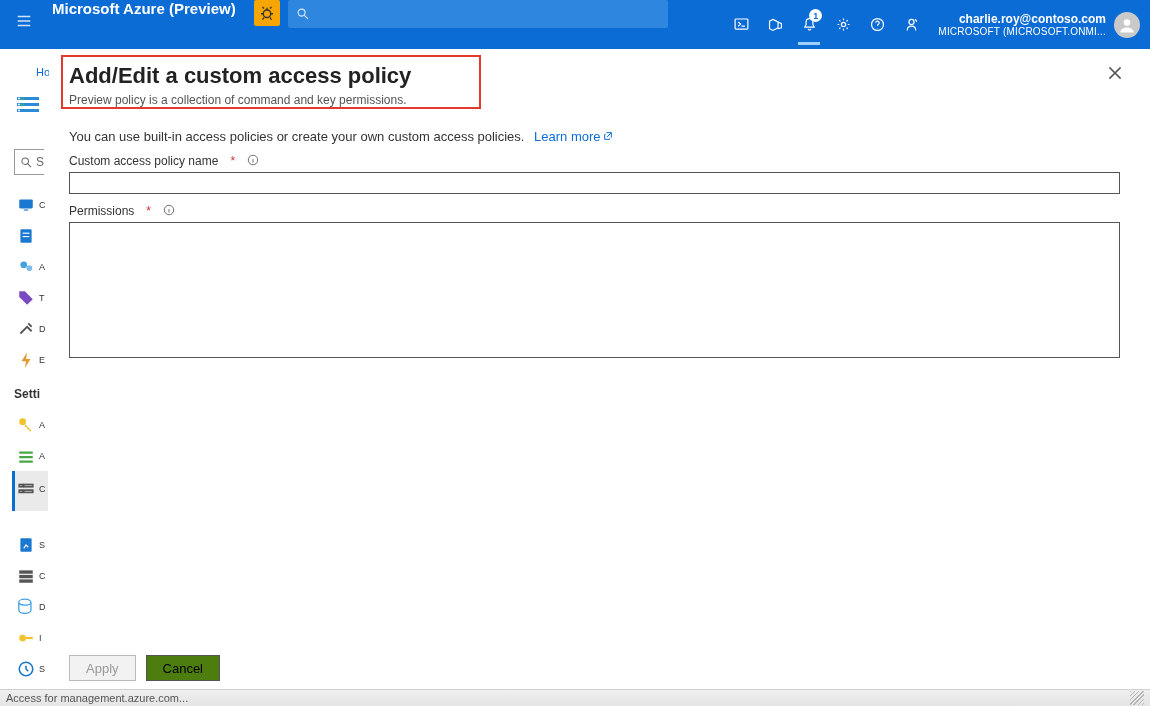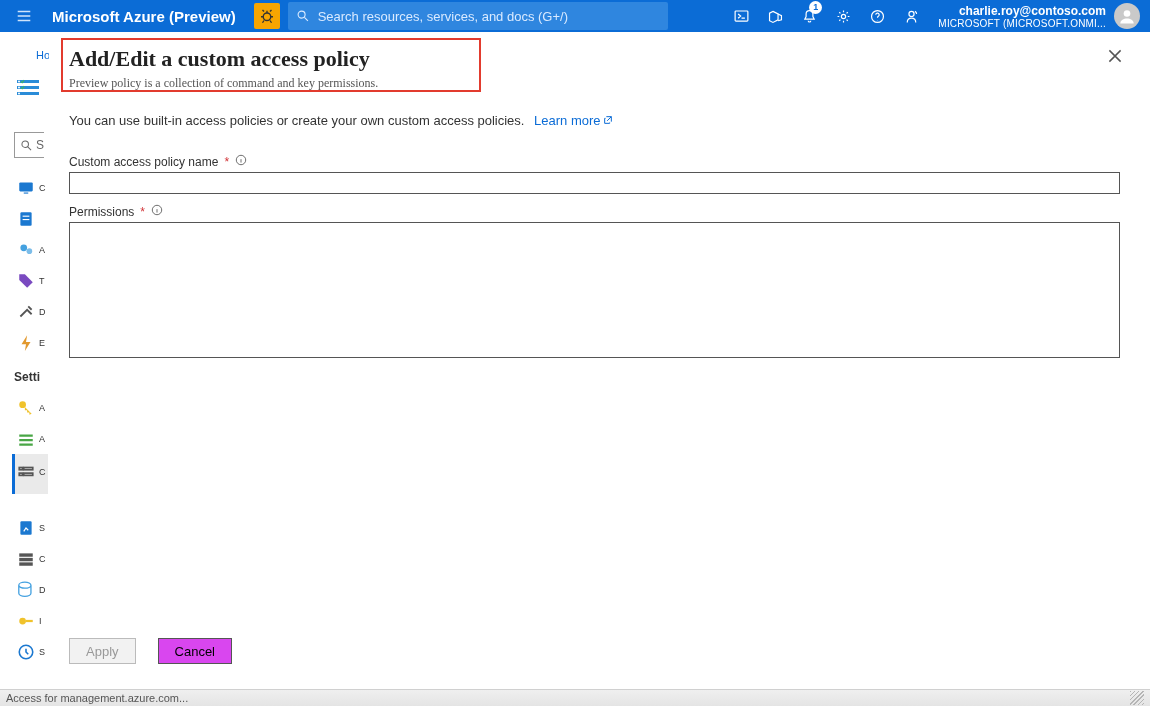--- a/index.html
+++ b/index.html
@@ -1,18 +1,18 @@
 <!DOCTYPE html>
 <html><head>
 <meta charset="utf-8">
 <style>
   * { box-sizing: border-box; margin: 0; padding: 0; }
   html, body { width: 1150px; height: 706px; font-family: "Segoe UI", Arial, sans-serif; overflow: hidden; background:#fff; }
   
-  .topbar { background:#0b6cd6; height:32px; width:100%; display:flex; align-items:center; color:#fff; font-size:14px; position:relative; }
+  .topbar { background:#0b6cd6; height:49px; width:100%; display:flex; color:#fff; font-size:14px; position:relative; }
   .hamburger { width:48px; height:41px; display:flex; align-items:center; justify-content:center; color:#cfe4fb; }
   .hamburger svg { width:18px; height:18px; }
   .brand { font-weight:600; font-size:15px; margin-left:4px; margin-right:18px; white-space:nowrap; }
   .bug-badge { background:#f7a501; width:26px; height:26px; display:flex; align-items:center; justify-content:center; border-radius:2px; margin-right:8px; }
   .bug-badge svg { width:18px; height:18px; }
   .search-wrap { flex:0 0 380px; height:28px; background:#2f86df; border-radius:2px; display:flex; align-items:center; padding:0 8px; color:#d9eaff; font-size:13px; }
   .search-wrap svg { width:14px; height:14px; margin-right:8px; flex:none; }
   .search-input { flex:1; background:transparent; border:none; outline:none; color:#fff; font-size:13px; }
   .search-input::placeholder { color:#d9eaff; }
   .top-spacer { flex:1; }
@@ -34,37 +34,37 @@
   .service-icon { margin:4px 0; }
   .side-search { position:absolute; top:100px; left:14px; width:30px; height:26px; border:1px solid #999; border-right:none; display:flex; align-items:center; padding-left:5px; color:#666; font-size:12px; }
   .side-search svg{width:13px;height:13px;margin-right:3px;}
   .side-col { position:absolute; left:17px; width:30px; }
   .side-row { height:31px; display:flex; align-items:center; font-size:9px; color:#333; white-space:nowrap; }
   .side-row .ico { width:18px; height:18px; margin-right:4px; display:flex; align-items:center; justify-content:center; }
   .side-label { position:absolute; left:14px; font-size:12px; font-weight:600; color:#333; }
   .side-selected { background:#eaeaea; position:absolute; left:12px; width:36px; height:40px; border-left:3px solid #0b6cd6; }
   
   .panel { position:absolute; top:0; left:49px; right:10px; bottom:0; background:#fff; display:flex; flex-direction:column; }
-  .panel-header { position:relative; padding:14px 20px 8px;font-family:Liberation Serif, serif; }
+  .panel-header { position:relative; padding:14px 20px 8px; }
   .highlight-box { position:absolute; top:6px; left:12px; width:420px; height:54px; border:2px solid #e23b2e; }
   .panel-title { font-size:22px; font-weight:600; color:#222; }
   .panel-subtitle { font-size:12px; color:#555; margin-top:4px; }
   .close-x { position:absolute; top:15px; right:16px; width:18px; height:18px; color:#555; }
   .close-x svg{width:100%;height:100%;}
   .panel-body { padding:14px 20px; font-size:13px; color:#333; overflow:hidden; flex:1; }
-  .intro { margin-bottom:26px; }
+  .intro { margin-bottom:10px; }
   .intro a { color:#0b6cd6; text-decoration:none; margin-left:6px; }
   .ext-icon{width:10px;height:10px;display:inline-block;margin-left:2px;vertical-align:baseline;}
-  .field-label { font-size:12px; color:#333; margin-bottom:3px; display:flex; align-items:center; gap:6px; }
+  .field-label { font-size:12px; color:#333; margin-bottom:3px; display:flex; gap:12px; }
   .req { color:#d13438; }
   .info-ico svg{width:12px;height:12px;color:#666;}
   .text-input { width:100%; height:22px; border:1px solid #555; font-size:13px; padding:0 4px; outline:none; margin-bottom:10px; }
   .perm-box { width:100%; height:136px; border:1px solid #555; background:#fff; }
-  .panel-footer { padding:10px 20px 16px; display:flex; gap:22px; }
-  .btn { height:26px; padding:0 16px; font-size:13px; border:1px solid #555; background:#d946ef; display:flex; align-items:center; justify-content:center; }
+  .panel-footer { padding:10px 20px 16px; display:flex; gap:10px; }
+  .btn { height:26px; padding:0 16px; font-size:13px; border:1px solid #555; background:#4d7c0f; display:flex; align-items:center; justify-content:center; }
   .btn-apply { background:#f2f2f2; color:#999; border-color:#bbb; }
   
   .status { position:absolute; bottom:0; left:0; width:100%; height:17px; background:linear-gradient(#efefef,#e4e4e4); border-top:1px solid #d0d0d0; font-size:11px; color:#555; padding:1px 6px; display:flex; align-items:center; justify-content:space-between; }
   .resize-grip { width:14px; height:14px; background:repeating-linear-gradient(135deg,#b5b5b5 0 1px,transparent 1px 3px); }
   
   .c-blue{color:#1b78d0;} .c-green{color:#49a646;} .c-purple{color:#7a4ac0;} .c-orange{color:#e2992e;} .c-gray{color:#555;} .c-yellow{color:#f0c22b;} .c-lblue{color:#44a1e0;}
 </style>
 </head>
 <body>
 
@@ -79,21 +79,20 @@
     <svg viewBox="0 0 24 24" fill="none" stroke="#333" stroke-width="1.8">
         <circle cx="12" cy="13" r="5"></circle>
         <path d="M12 8V5M8 6l-2-2M16 6l2-2M7 13H4M17 13h3M8 18l-2 3M16 18l2 3"></path>
       </svg>
   </div>
   <div class="search-wrap">
     <svg viewBox="0 0 20 20" fill="none" stroke="currentColor" stroke-width="1.6">
         <circle cx="8" cy="8" r="5"></circle>
         <path d="M12 12l5 5"></path>
       </svg>
-    <input class="search-input" placeholder="Search resources, services, and docs (G+/)" style="">
   </div>
   <div class="top-spacer"></div>
   <div class="top-icons">
     <div class="top-icon">
         <svg viewBox="0 0 20 20" fill="none" stroke="currentColor" stroke-width="1.4">
           <rect x="2.5" y="3.5" width="15" height="12" rx="1"></rect>
           <path d="M6 7l3 2.5L6 12M10 12h4"></path>
         </svg>
       </div>
     <div class="top-icon">

